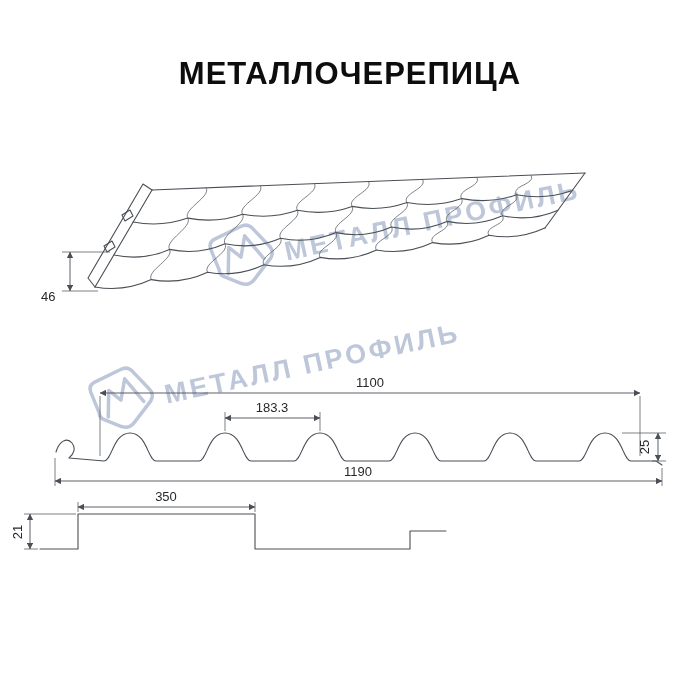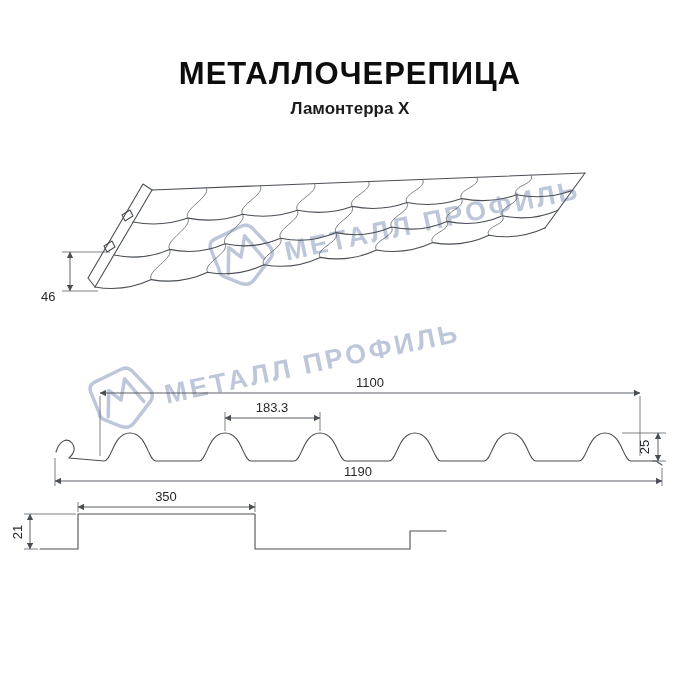--- a/index.html
+++ b/index.html
@@ -18,21 +18,20 @@
   .wm-stroke{stroke:#b7c2d6;stroke-width:3.5;fill:none;stroke-linejoin:round;stroke-linecap:round;}
   .wm-text{fill:#b7c2d6;font-weight:bold;font-size:27px;letter-spacing:3px;
            font-family:"Liberation Sans","DejaVu Sans",sans-serif;}
 </style>
 </head>
 <body>
 
 <div class="stage">
 
   <div class="title">МЕТАЛЛОЧЕРЕПИЦА</div>
-  <div class="subtitle">Ламонтерра X</div>
 
   <svg width="700" height="700" viewBox="0 0 700 700">
     <defs>
       <marker id="arr" viewBox="0 0 10 10" refX="9.5" refY="5" markerWidth="9" markerHeight="7" orient="auto-start-reverse">
         <path d="M0 0 L10 5 L0 10 z" fill="#4a4f55"></path>
       </marker>
     </defs>
 
     <g opacity="0.9">
       <g transform="translate(205,232) rotate(-12)">

